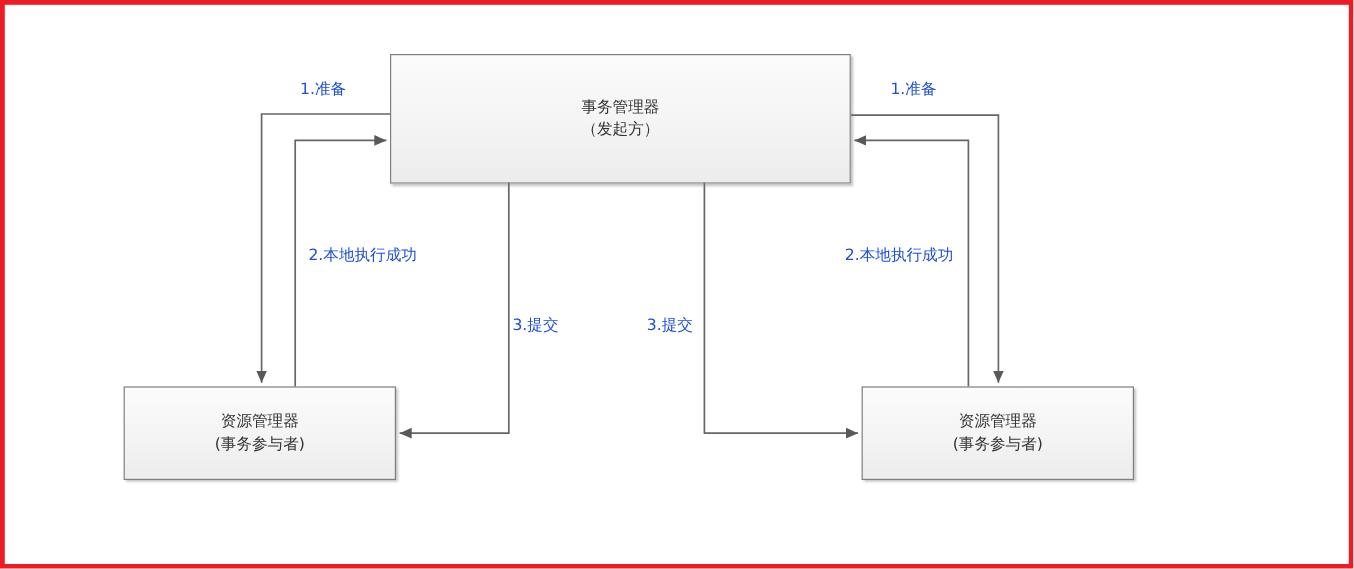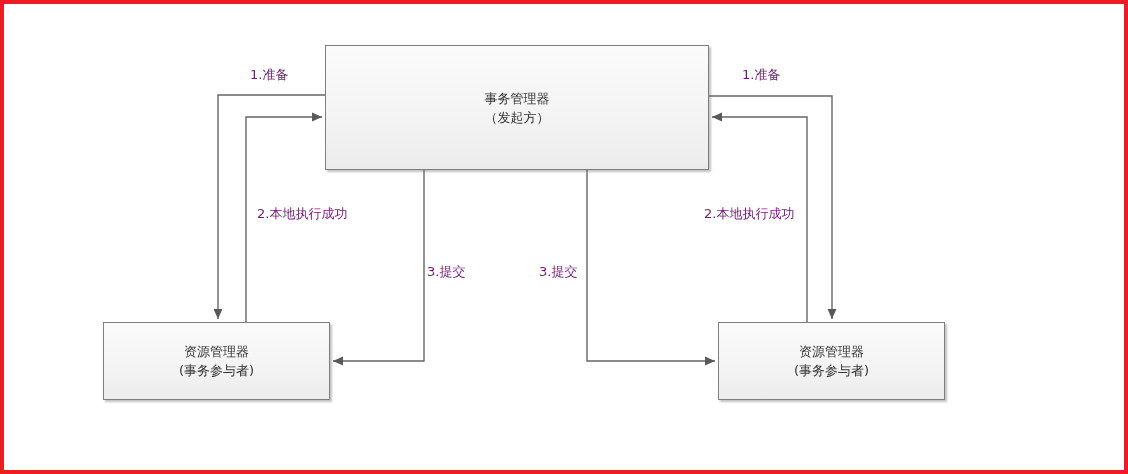--- a/index.html
+++ b/index.html
@@ -43,26 +43,26 @@
     display: flex;
     flex-direction: column;
     align-items: center;
     justify-content: center;
     text-align: center;
     color: #333333;
     font-size: 13px;
     line-height: 19px;
     z-index: 2;
   }
-  .node-tm    { left: 325px; top: 45px;  width: 384px; height: 125px; }
+  .node-tm    { left: 325px; top: 45px;  width: 384px; height: 108px; }
   .node-rm-l  { left: 103px; top: 322px; width: 227px; height: 78px; }
   .node-rm-r  { left: 718px; top: 322px; width: 227px; height: 78px; }
   .edge-label {
     position: absolute;
-    color: #701a75;
+    color: #1d4ed8;
     font-size: 13px;
     line-height: 16px;
     white-space: nowrap;
     z-index: 3;
     background: transparent;
   }
   .lbl-prepare-left  { left: 250px; top: 67px; }
   .lbl-prepare-right { left: 742px; top: 67px; }
   .lbl-local-left    { left: 257px; top: 206px; }
   .lbl-local-right   { left: 704px; top: 206px; }

